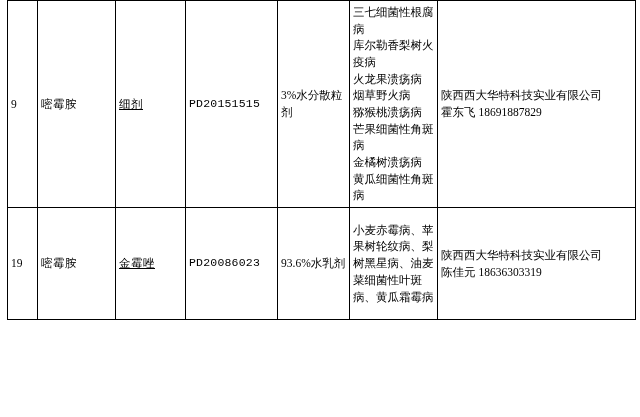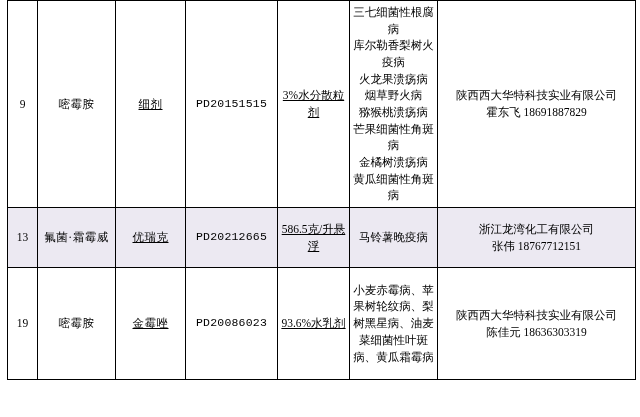--- a/index.html
+++ b/index.html
@@ -22,21 +22,21 @@
   }
   table.grid {
     border-collapse: collapse;
     table-layout: fixed;
     width: 628px;
     margin: 0 0 0 7px;
     border-top: 1px solid #000;
   }
   table.grid td {
     border: 1px solid #000000;
-    text-align: center;
+    text-align: left;
     vertical-align: middle;
     padding: 1px 3px;
     font-size: 11.5px;
     line-height: 1.45;
     word-break: break-all;
   }
   
   col.c-idx   { width: 30px; }
   col.c-name  { width: 78px; }
   col.c-brand { width: 70px; }
@@ -60,21 +60,20 @@
     letter-spacing: 0.5px;
     text-decoration: underline;
   }
   .cell-reg {
     font-family: Liberation Mono, monospace;
     font-size: 12.5px;
     letter-spacing: 0.2px;
   }
   .cell-spec {
     font-size: 12px;
-    text-decoration: underline;
   }
   .cell-crop {
     font-size: 12px;
     line-height: 1.5;
   }
   .cell-mfr {
     font-size: 12px;
     line-height: 1.6;
   }
   .tall { height: 207px; }
@@ -109,30 +108,20 @@
 火龙果溃疡病
 烟草野火病
 猕猴桃溃疡病
 芒果细菌性角斑病
 金橘树溃疡病
 黄瓜细菌性角斑病</td>
         <td class="cell-mfr" style="white-space: pre-line;">陕西西大华特科技实业有限公司
 霍东飞 18691887829</td>
       </tr>
 
-      <tr class="mid row-alt">
-        <td class="cell-idx">13</td>
-        <td class="cell-name">氟菌·霜霉威</td>
-        <td class="cell-brand">优瑞克</td>
-        <td class="cell-reg">PD20212665</td>
-        <td class="cell-spec">586.5克/升悬浮</td>
-        <td class="cell-crop" style="white-space: pre-line;">马铃薯晚疫病</td>
-        <td class="cell-mfr" style="white-space: pre-line;">浙江龙湾化工有限公司
-张伟 18767712151</td>
-      </tr>
 
       <tr class="low">
         <td class="cell-idx">19</td>
         <td class="cell-name">嘧霉胺</td>
         <td class="cell-brand">金霉唑</td>
         <td class="cell-reg">PD20086023</td>
         <td class="cell-spec">93.6%水乳剂</td>
         <td class="cell-crop" style="white-space: pre-line; margin-top: 18px;">小麦赤霉病、苹果树轮纹病、梨树黑星病、油麦菜细菌性叶斑病、黄瓜霜霉病</td>
         <td class="cell-mfr" style="white-space: pre-line;">陕西西大华特科技实业有限公司
 陈佳元 18636303319</td>

